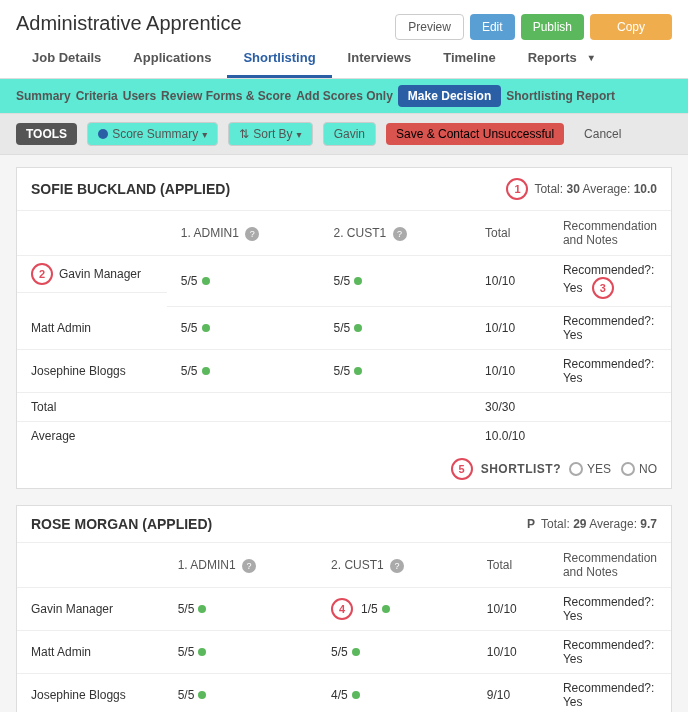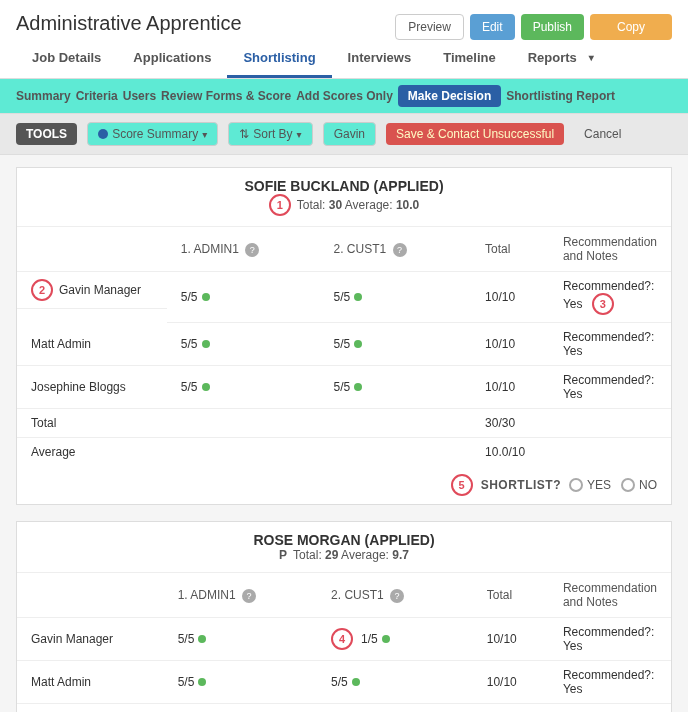--- a/index.html
+++ b/index.html
@@ -23,31 +23,31 @@
 
     
     .sub-nav { background: #5eead4; border-bottom: 1px solid #ddd; display: flex; align-items: center; padding: 6px 16px; gap: 5px; font-weight: bold; }
     .sub-nav-item { font-size: 12px; color: #555; cursor: pointer; padding: 4px 0; }
     .sub-nav-item.active { background: #2b5fa5; color: #fff; padding: 4px 10px; border-radius: 4px; }
 
     
     .tools-bar { background: #e8e8e8; border-bottom: 1px solid #ddd; display: flex; align-items: center; padding: 8px 16px; gap: 10px; }
     .tools-label { background: #555; color: #fff; padding: 4px 10px; border-radius: 4px; font-size: 12px; font-weight: bold; text-align: center; }
     .tool-btn { background: #5eead4; border: 1px solid #ccc; border-radius: 4px; padding: 4px 10px; font-size: 12px; cursor: pointer; color: #555; display: flex; align-items: center; gap: 4px; }
-    .tool-btn-danger { background: #d9534f; color: #fef9c3; border: none; border-radius: 4px; padding: 4px 10px; font-size: 12px; cursor: pointer; }
+    .tool-btn-danger { background: #d9534f; color: #000000; border: none; border-radius: 4px; padding: 4px 10px; font-size: 12px; cursor: pointer; }
     .tool-btn-plain { background: transparent; border: none; padding: 4px 10px; font-size: 12px; cursor: pointer; color: #555; }
     .score-summary-btn { display: flex; align-items: center; gap: 4px; }
     .radio-dot { width: 10px; height: 10px; background: #2b5fa5; border-radius: 50%; display: inline-block; }
 
     
     .content { padding: 12px 16px; background: #f5f5f5; }
 
     
     .applicant-section { background: #fff; border: 1px solid #ddd; margin-bottom: 16px; }
-    .applicant-header { display: flex; justify-content: space-between; align-items: center; padding: 10px 14px; border-bottom: 1px solid #eee; flex-direction: column; }
+    .applicant-header { display: flex; justify-content: space-between; align-items: center; padding: 10px 14px; border-bottom: 1px solid #eee; }
     .applicant-name { font-size: 14px; font-weight: bold; color: #333; }
     .applicant-summary { font-size: 12px; color: #555; display: flex; align-items: center; gap: 6px; }
 
     
     .score-table { width: 100%; border-collapse: collapse; }
     .score-table th { font-size: 12px; color: #555; font-weight: normal; padding: 8px 14px; text-align: left; border-bottom: 1px solid #eee; }
     .score-table td { font-size: 12px; color: #333; padding: 7px 14px; border-bottom: 1px solid #eee; }
     .score-table tr:last-child td { border-bottom: none; }
     .score-table .col-criteria { width: 160px; }
     .score-table .col-admin { width: 170px; }

